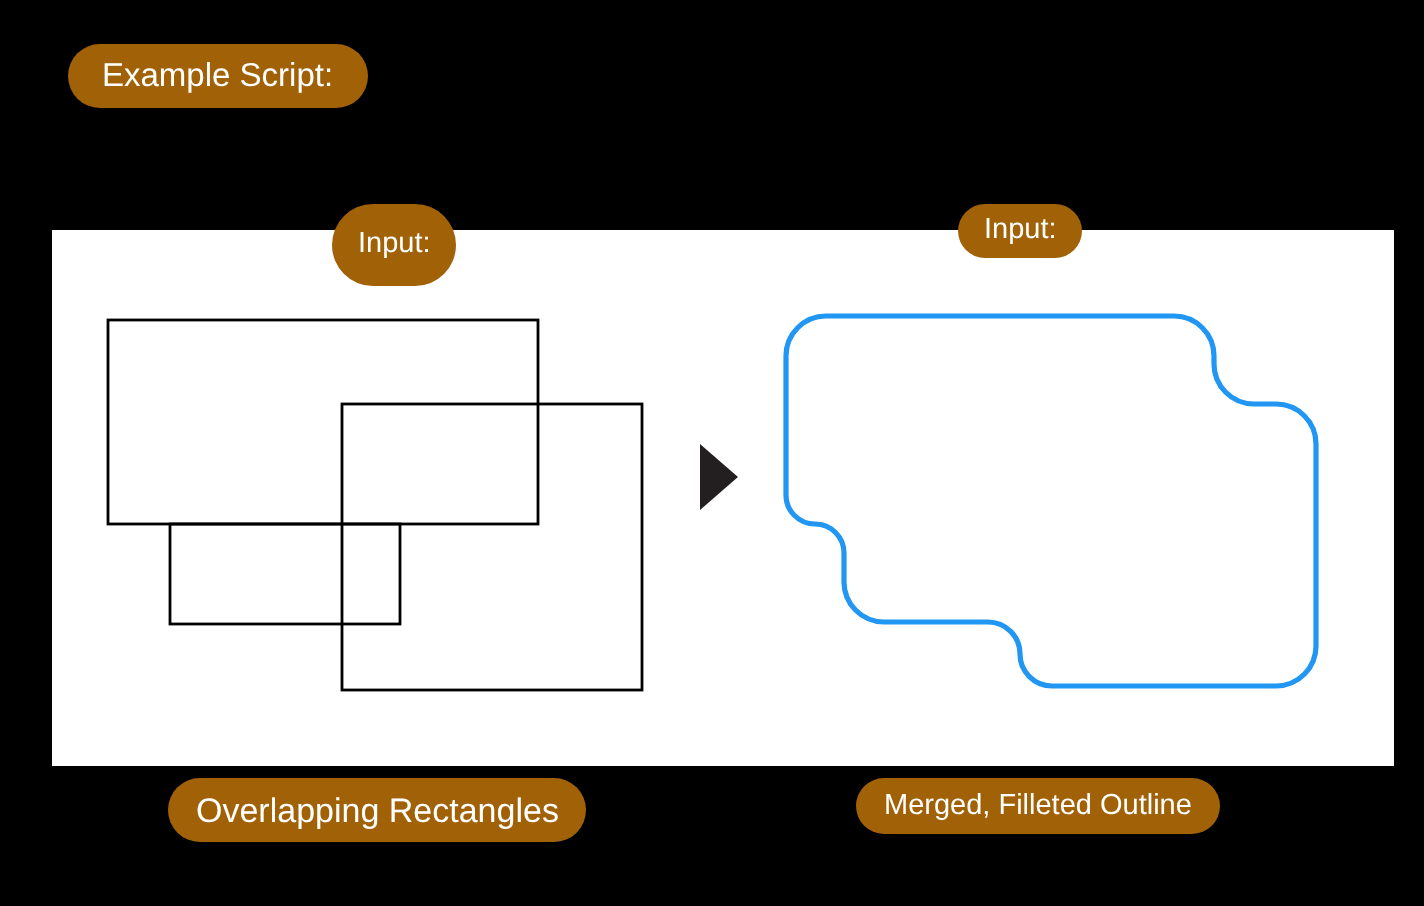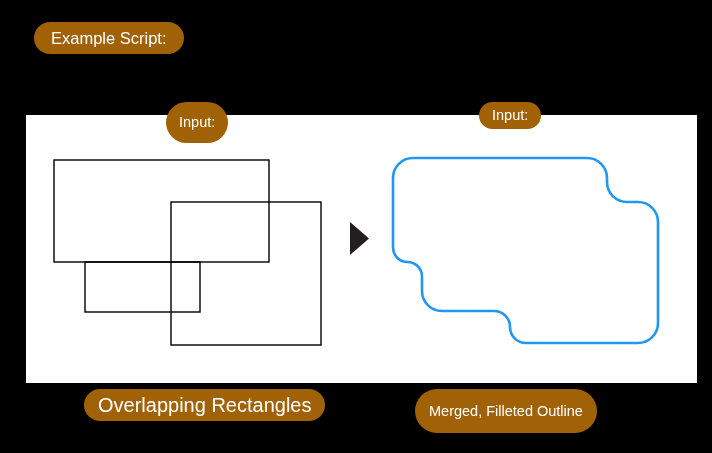--- a/index.html
+++ b/index.html
@@ -54,27 +54,27 @@
     height: 27px;
     padding: 0 13px;
     font-size: 14.5px;
   }
 
   #badge-overlapping {
     left: 84px;
     top: 389px;
     height: 26px;
     padding: 16px 14px;
-    font-size: 20px;
+    font-size: 17px;
   }
 
   #badge-merged {
-    left: 415px;
+    left: 428px;
     top: 389px;
-    height: 44px;
+    height: 28px;
     padding: 0 14px;
     font-size: 14.5px;
   }
 
   
   #canvas-panel {
     position: absolute;
     left: 26px;
     top: 115px;
     width: 671px;

